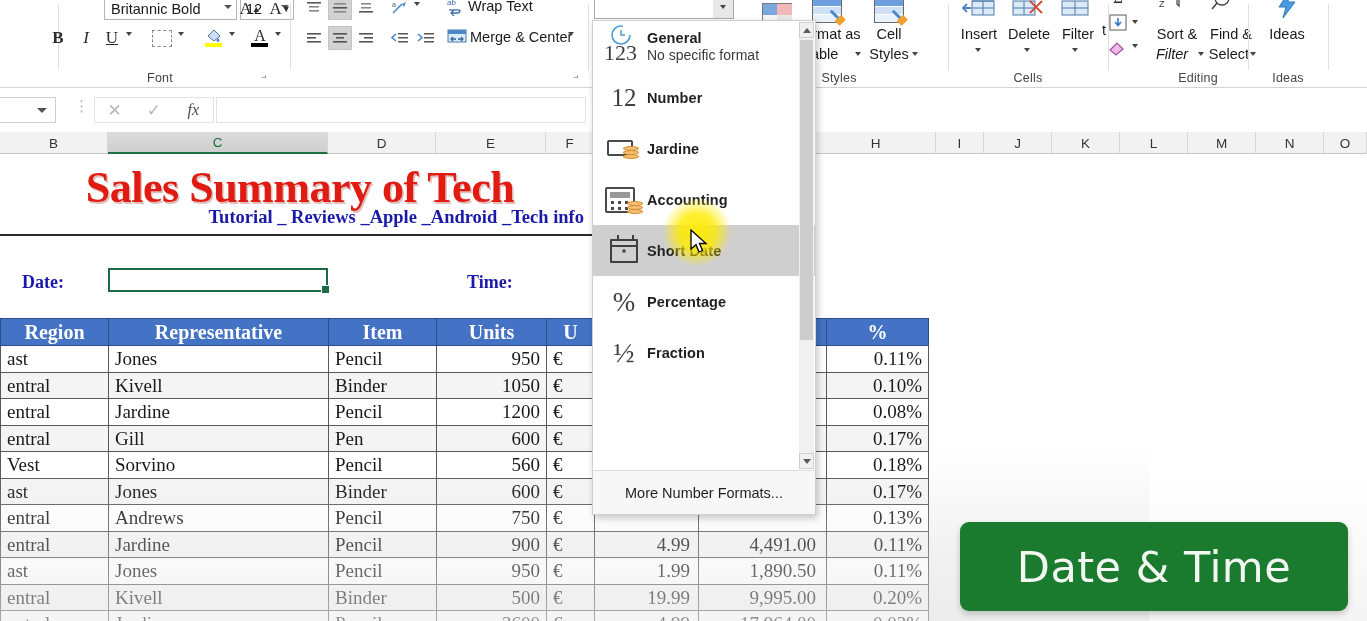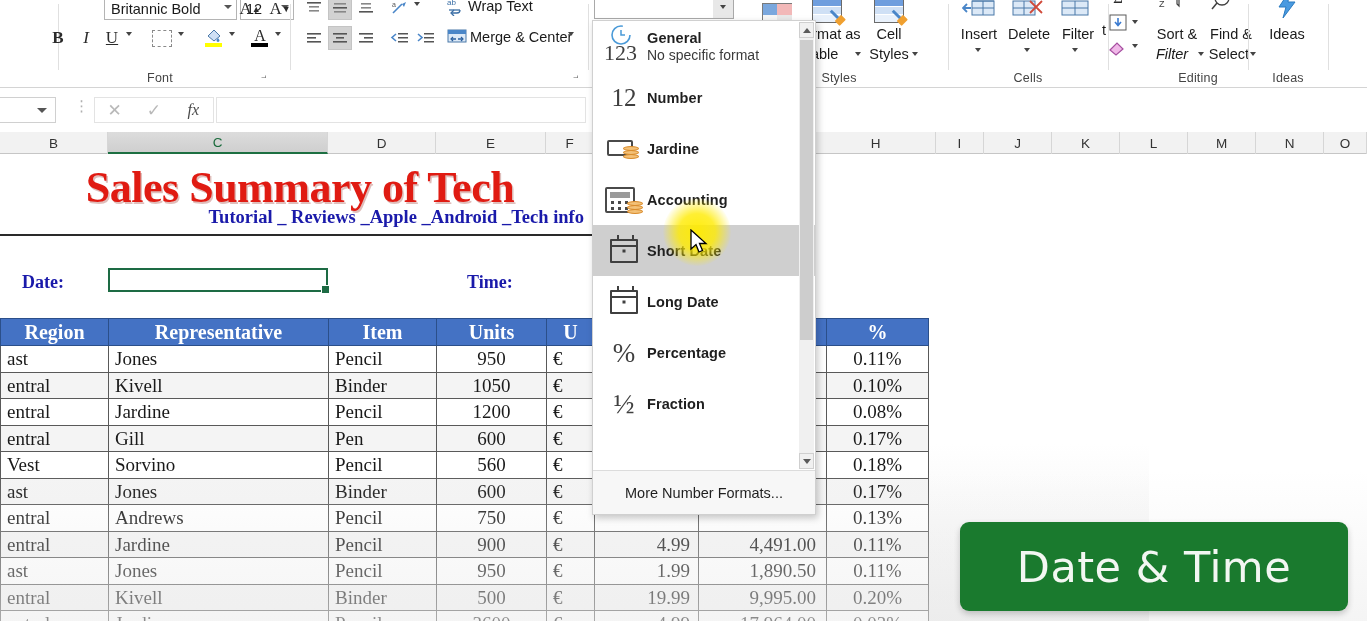--- a/index.html
+++ b/index.html
@@ -207,21 +207,21 @@
   .dtable td {
     height: 25.5px; line-height: 25.5px;
     font-size: 19px; color: #1a1a1a;
     border: 1px solid #595959;
     padding: 0 6px;
     white-space: nowrap; overflow: hidden;
   }
   .dtable tr:nth-child(odd) td { background: #ffffff; }
   .dtable tr:nth-child(even) td { background: #f4f4f4; }
   .c-left { text-align: left; }
-  .c-center { text-align: center; }
+  .c-center { text-align: right; }
   .cur-cell { text-align: left; padding-left: 8px; }
 
   
   .fade-bottom {
     position: absolute; left: 0; bottom: 0; width: 1367px; height: 150px;
     background: linear-gradient(rgba(255,255,255,0), rgba(236,236,236,0.55));
     pointer-events: none;
   }
 
   
@@ -934,33 +934,20 @@
               <span class="bar"></span>
               <span class="dot"></span>
             </span>
           </div>
           <div class="nfm-txt">
             <div class="nfm-title">Short Date</div>
           </div>
         </div>
         <div class="nfm-item">
           <div class="nfm-ico">
-            <span class="cal">
-              <span class="tick" style="left:5px"></span>
-              <span class="tick" style="left:20px"></span>
-              <span class="bar"></span>
-              <span class="dot"></span>
-            </span>
-          </div>
-          <div class="nfm-txt">
-            <div class="nfm-title">Long Date</div>
-          </div>
-        </div>
-        <div class="nfm-item">
-          <div class="nfm-ico">
             <div style="font-size:27px;color:#3f3f3f;font-family:'Liberation Serif',serif;line-height:26px;">%</div>
           </div>
           <div class="nfm-txt">
             <div class="nfm-title">Percentage</div>
           </div>
         </div>
         <div class="nfm-item">
           <div class="nfm-ico">
             <div style="font-size:28px;color:#3f3f3f;font-family:'Liberation Serif',serif;line-height:26px;">½</div>
           </div>

